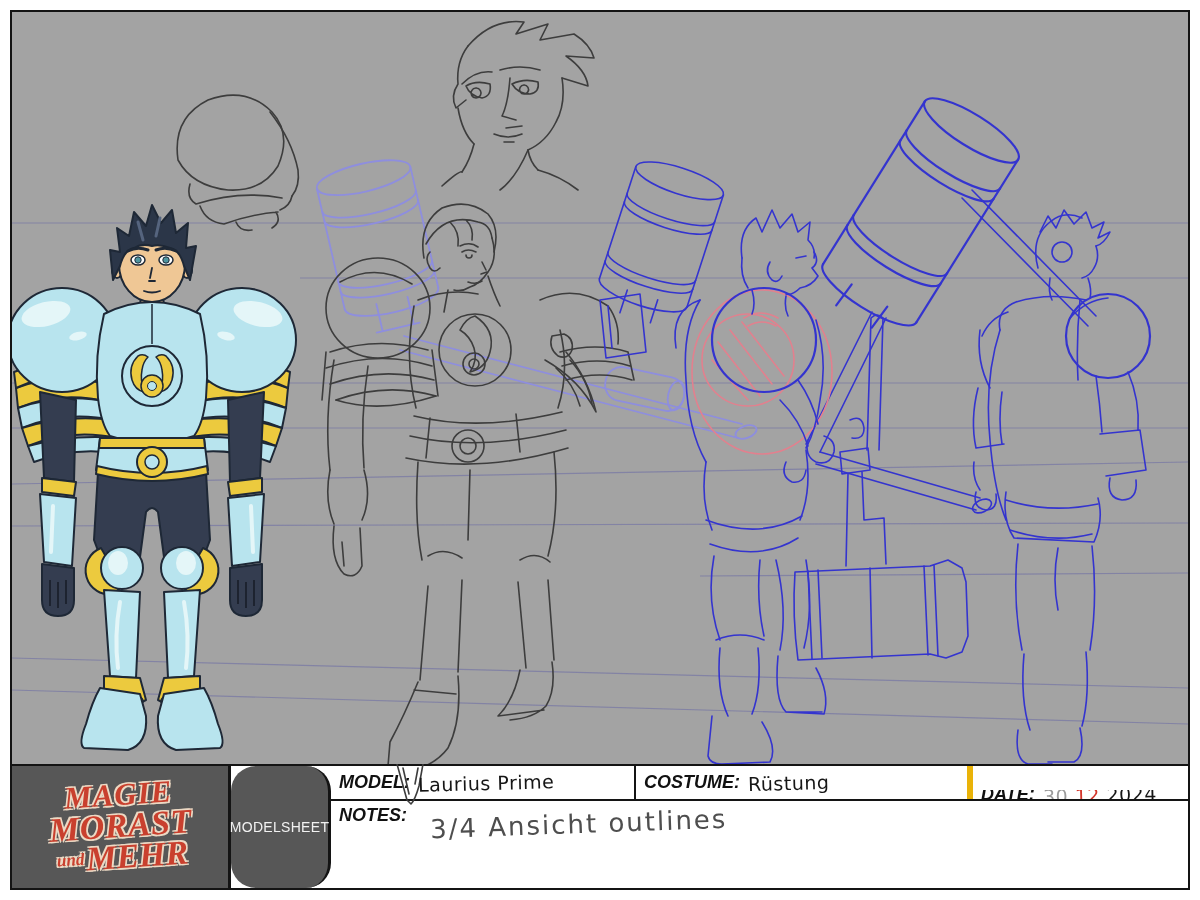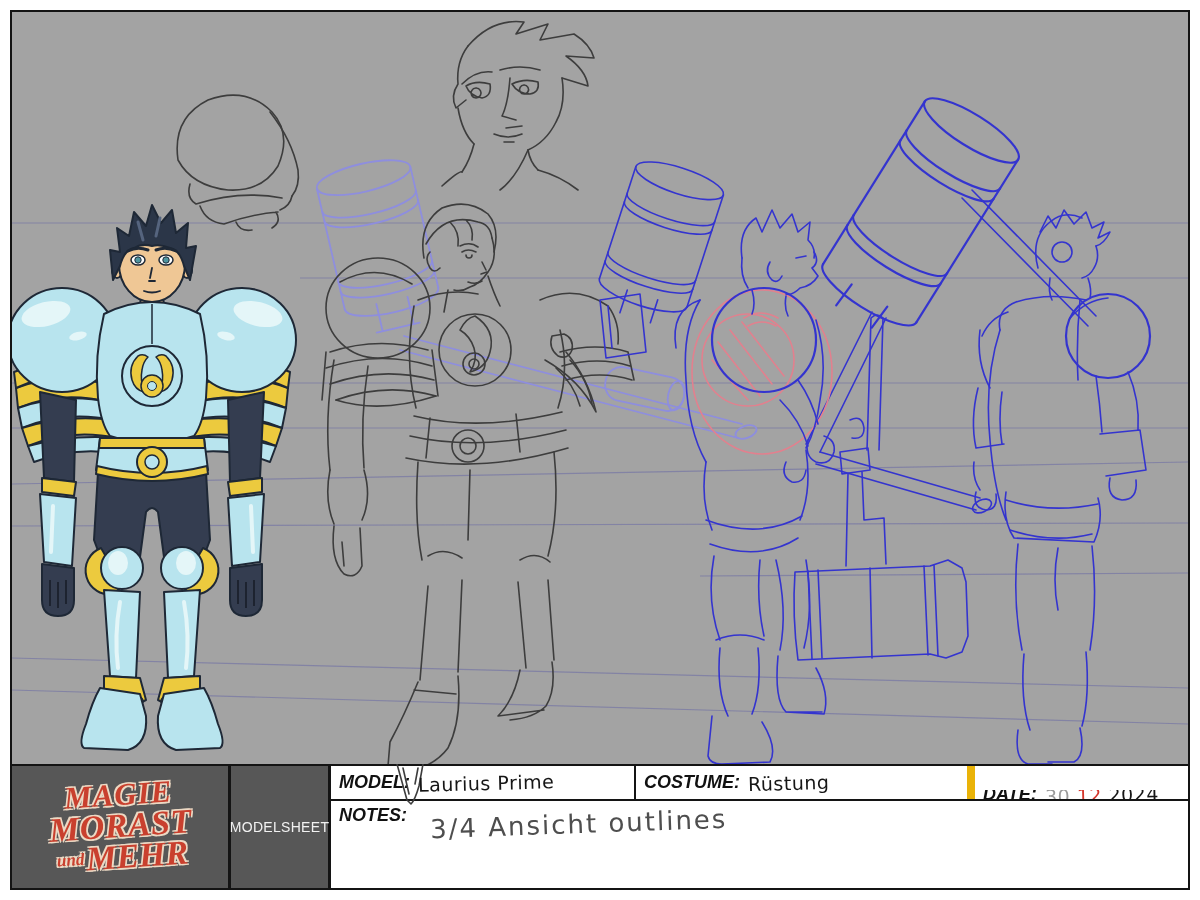--- a/index.html
+++ b/index.html
@@ -26,26 +26,26 @@
     border-right:3px solid #141414;}
   .logo{transform:rotate(-4deg);text-align:center;font-family:"Liberation Serif",serif;
     font-weight:bold;font-style:italic;color:var(--logo-red);line-height:0.92;
     text-shadow:-1.5px -1.5px 0 var(--logo-outline),1.5px -1.5px 0 var(--logo-outline),
       -1.5px 1.5px 0 var(--logo-outline),1.5px 1.5px 0 var(--logo-outline);}
   .logo .l1{font-size:31px;letter-spacing:1px;}
   .logo .l2{font-size:34px;letter-spacing:0.5px;}
   .logo .l3{font-size:34px;}
   .logo .und{font-size:17px;vertical-align:6px;margin-right:2px;}
   .type-panel{width:97px;background:var(--panel-gray);color:#f2f2f2;display:flex;align-items:center;
-    justify-content:center;font-size:14px;letter-spacing:0.3px;border-right:3px solid #141414;}
+    justify-content:center;font-size:14px;letter-spacing:0.3px;border-right:3px solid #141414;border-radius:25px;}
   .form{flex:1;display:flex;flex-direction:column;background:#fff;}
   .form-row1{height:33px;display:flex;border-bottom:2px solid #141414;}
   .cell{display:flex;align-items:center;padding-left:8px;gap:8px;white-space:nowrap;overflow:hidden;}
   .cell-model{width:295px;border-right:2px solid #141414;}
-  .cell-costume{width:323px;border-right:8px solid #eab308;}
+  .cell-costume{width:323px;border-right:6px solid #eab308;}
   .cell-date{flex:1;margin-top:24px;}
   .flabel{font-weight:bold;font-style:italic;font-size:18px;color:#111;}
   .hw{font-family:"DejaVu Sans",sans-serif;font-size:19px;color:#161616;display:inline-block;
     transform:rotate(-1.5deg);letter-spacing:0.5px;}
   .notes-row{flex:1;display:flex;align-items:flex-start;padding:4px 0 0 8px;gap:23px;}
   .hw-notes{font-family:"DejaVu Sans",sans-serif;font-size:26px;color:#4e4e4e;display:inline-block;
     transform:rotate(-2deg);letter-spacing:2px;margin-top:4px;}
   .date-day{color:#9b9b9b;} .date-month{color:var(--date-red);} .date-sep,.date-year{color:#161616;}
   .boot-overlay{position:absolute;left:373px;top:-2px;pointer-events:none;}
 </style>

